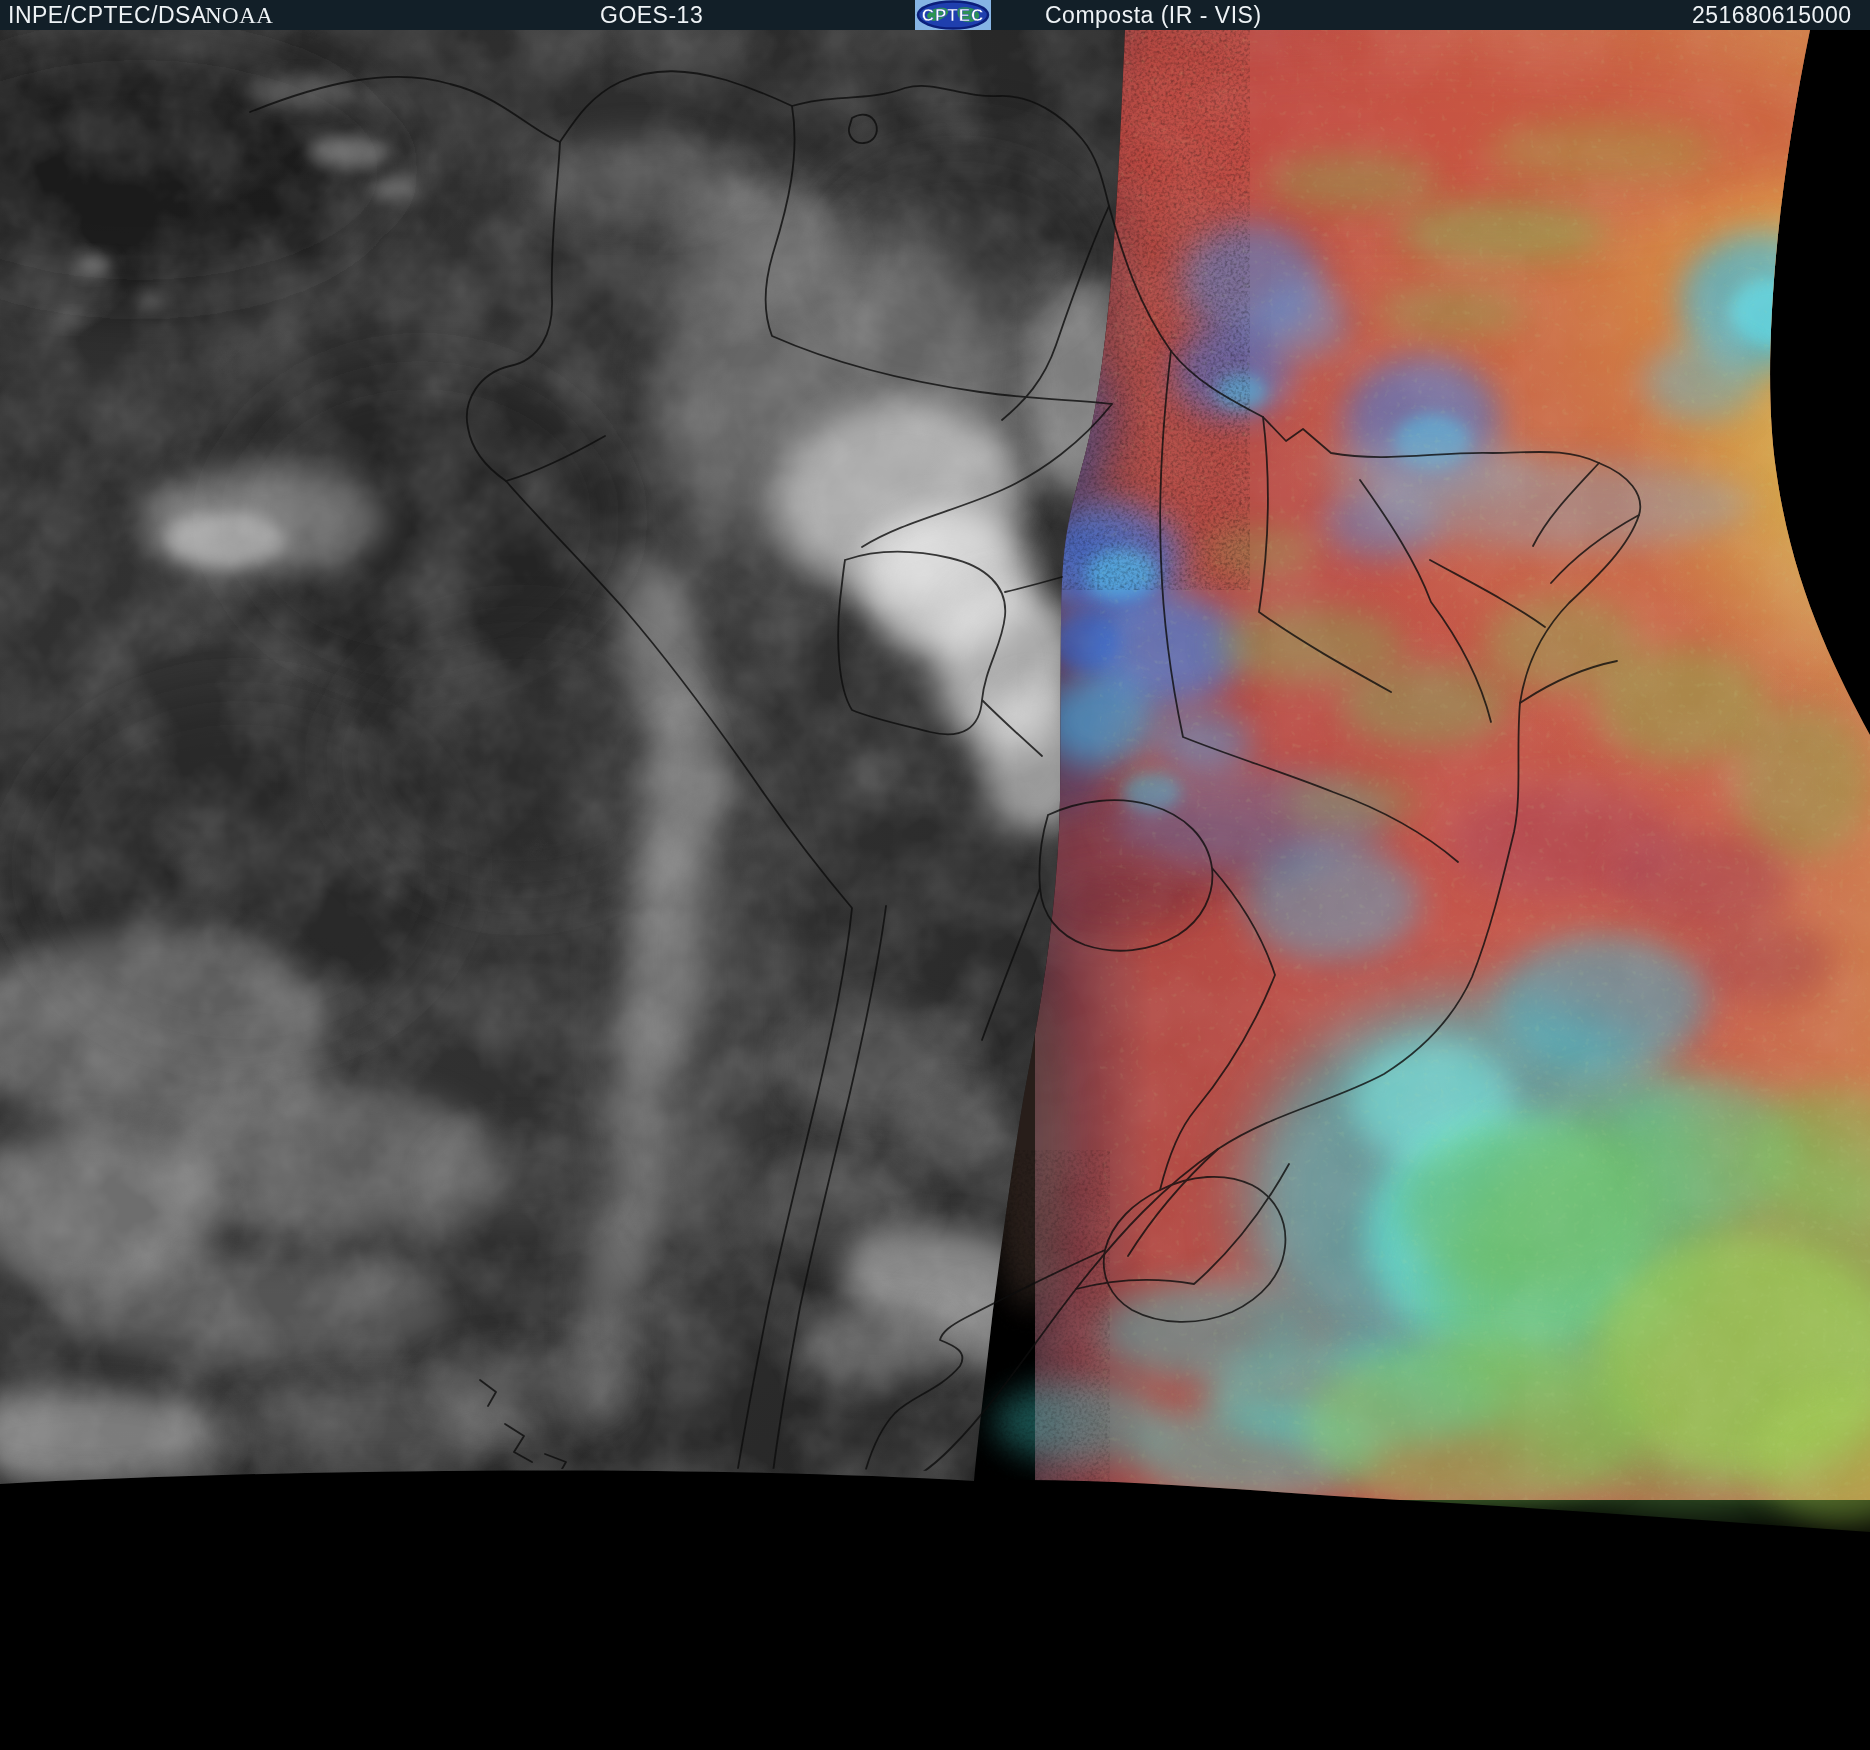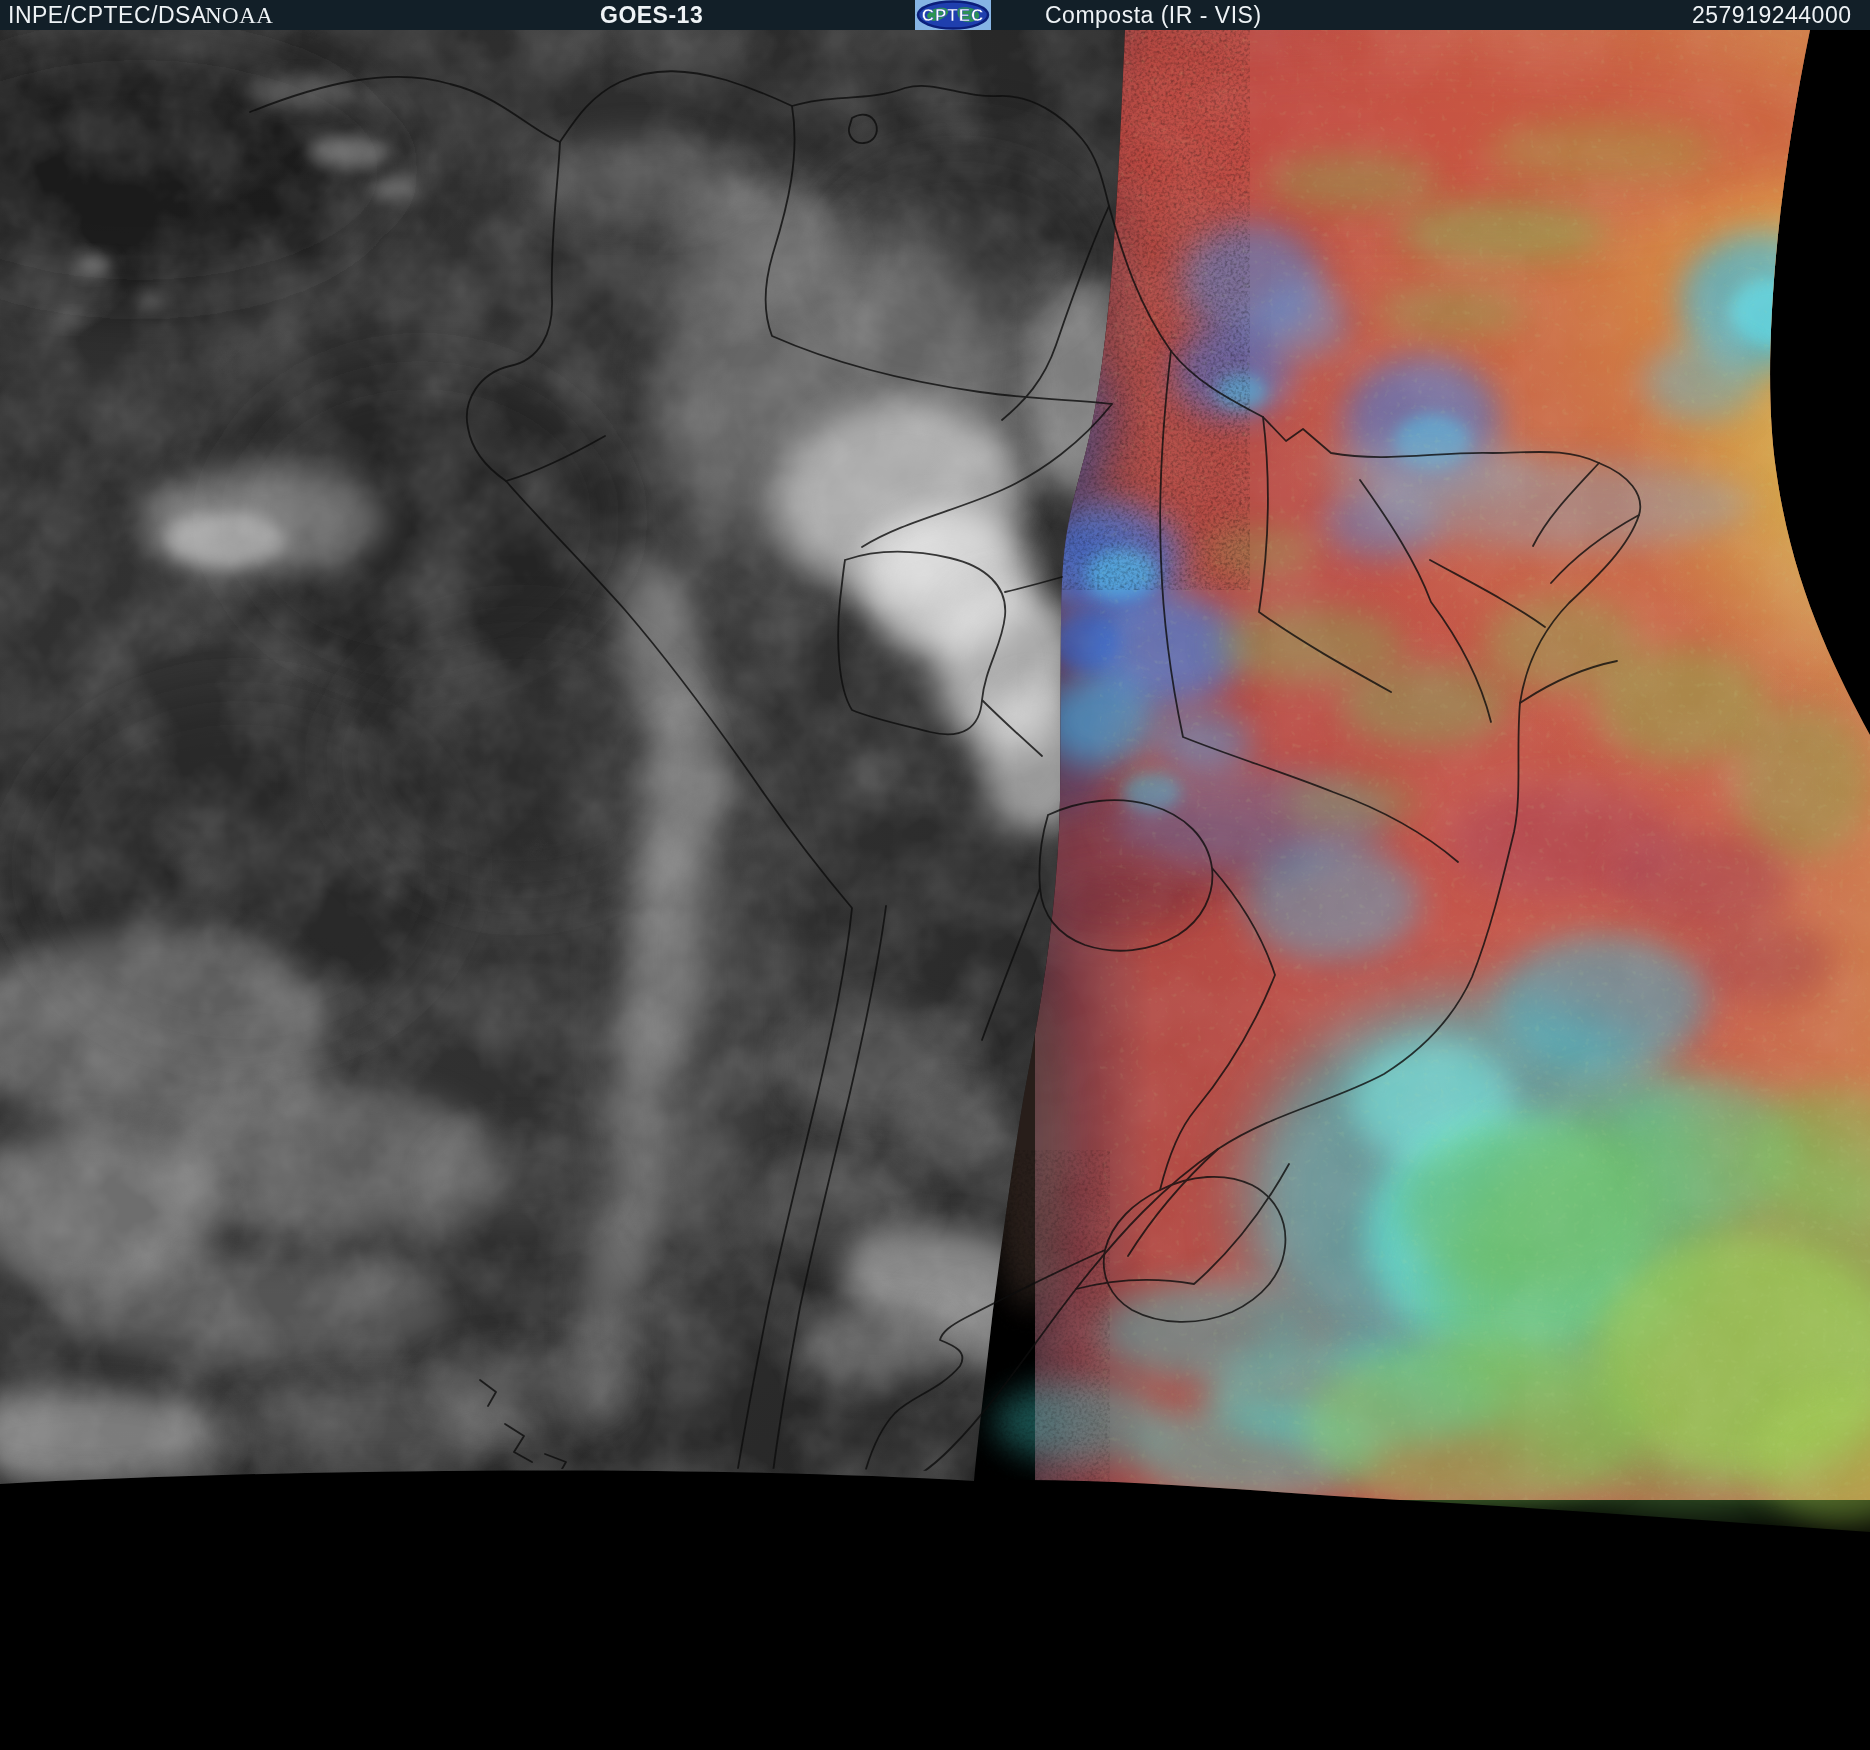--- a/index.html
+++ b/index.html
@@ -15,21 +15,21 @@
     background:var(--hdr-bg,#121f28);
     z-index:5;
   }
   header .h{
     position:absolute;top:0;height:30px;line-height:31px;
     color:var(--hdr-fg,#eef2f5);
     font-size:23px;letter-spacing:0.5px;white-space:nowrap;
   }
   .agency{left:8px;}
   .noaa{left:205px;font-family:Liberation Serif, serif;}
-  .goes{left:600px;font-weight:bold;}
+  .goes{left:600px;}
   .product{left:1045px;}
   .time{left:1692px;}
   .logo{position:absolute;left:915px;top:0;width:52px;height:30px;display:block;}
   .scene{position:absolute;left:0;top:0;width:1870px;height:1750px;}
   svg{display:block;}
 </style>
 </head>
 <body>
 
 <div class="stage">
@@ -250,16 +250,16 @@
     <span class="logo">
       <svg width="76" height="30" viewBox="0 0 76 30">
         <rect x="0" y="0" width="76" height="30" fill="#86b4e4"></rect>
         <ellipse cx="38" cy="15" rx="35" ry="13.5" fill="#1f3fae" stroke="#0b1e7a" stroke-width="2.5"></ellipse>
         <path d="M12,15 C16,8 26,6 32,9 C36,12 30,18 24,20 C18,22 12,20 12,15 Z" fill="#2f9e46" opacity="0.9"></path>
         <path d="M44,8 C52,6 62,9 64,14 C66,19 58,23 50,22 C44,21 40,12 44,8 Z" fill="#2f9e46" opacity="0.85"></path>
         <text x="38" y="21" text-anchor="middle" font-family="Liberation Sans, sans-serif" font-size="17" font-weight="bold" fill="#ffffff" stroke="#1f3fae" stroke-width="0.5" letter-spacing="1">CPTEC</text>
       </svg>
     </span>
     <span class="h product">Composta (IR - VIS)</span>
-    <span class="h time">257919244000</span>
+    <span class="h time">251680615000</span>
   </header>
 
 </div>
 
 </body></html>

